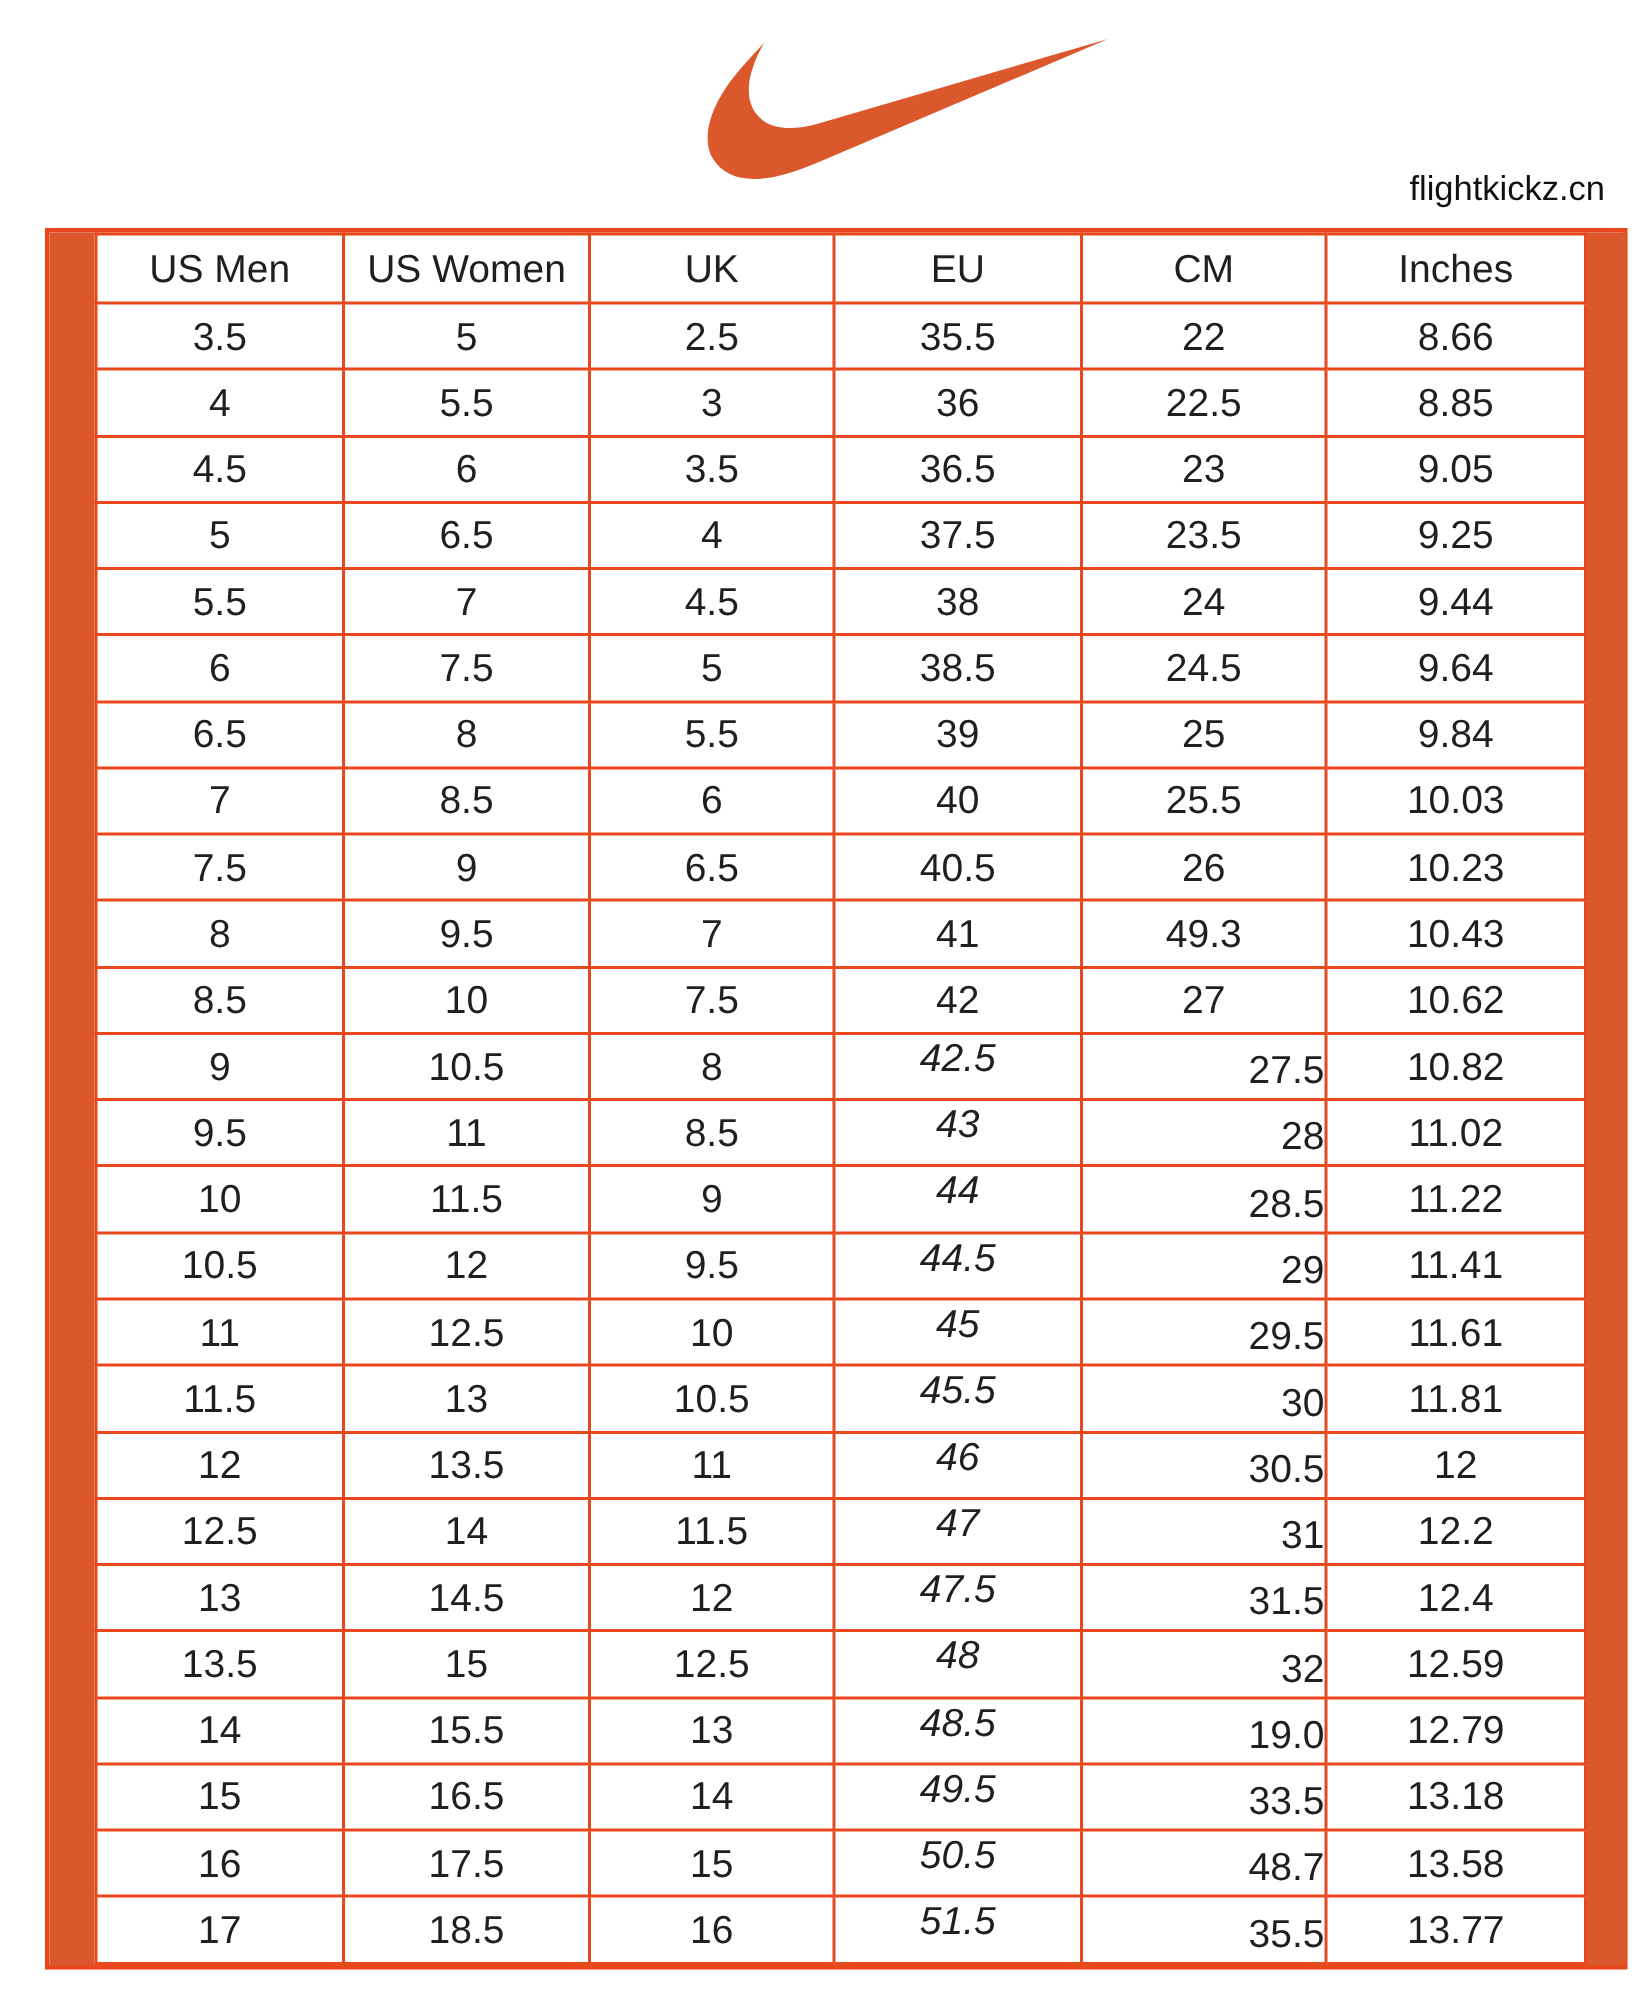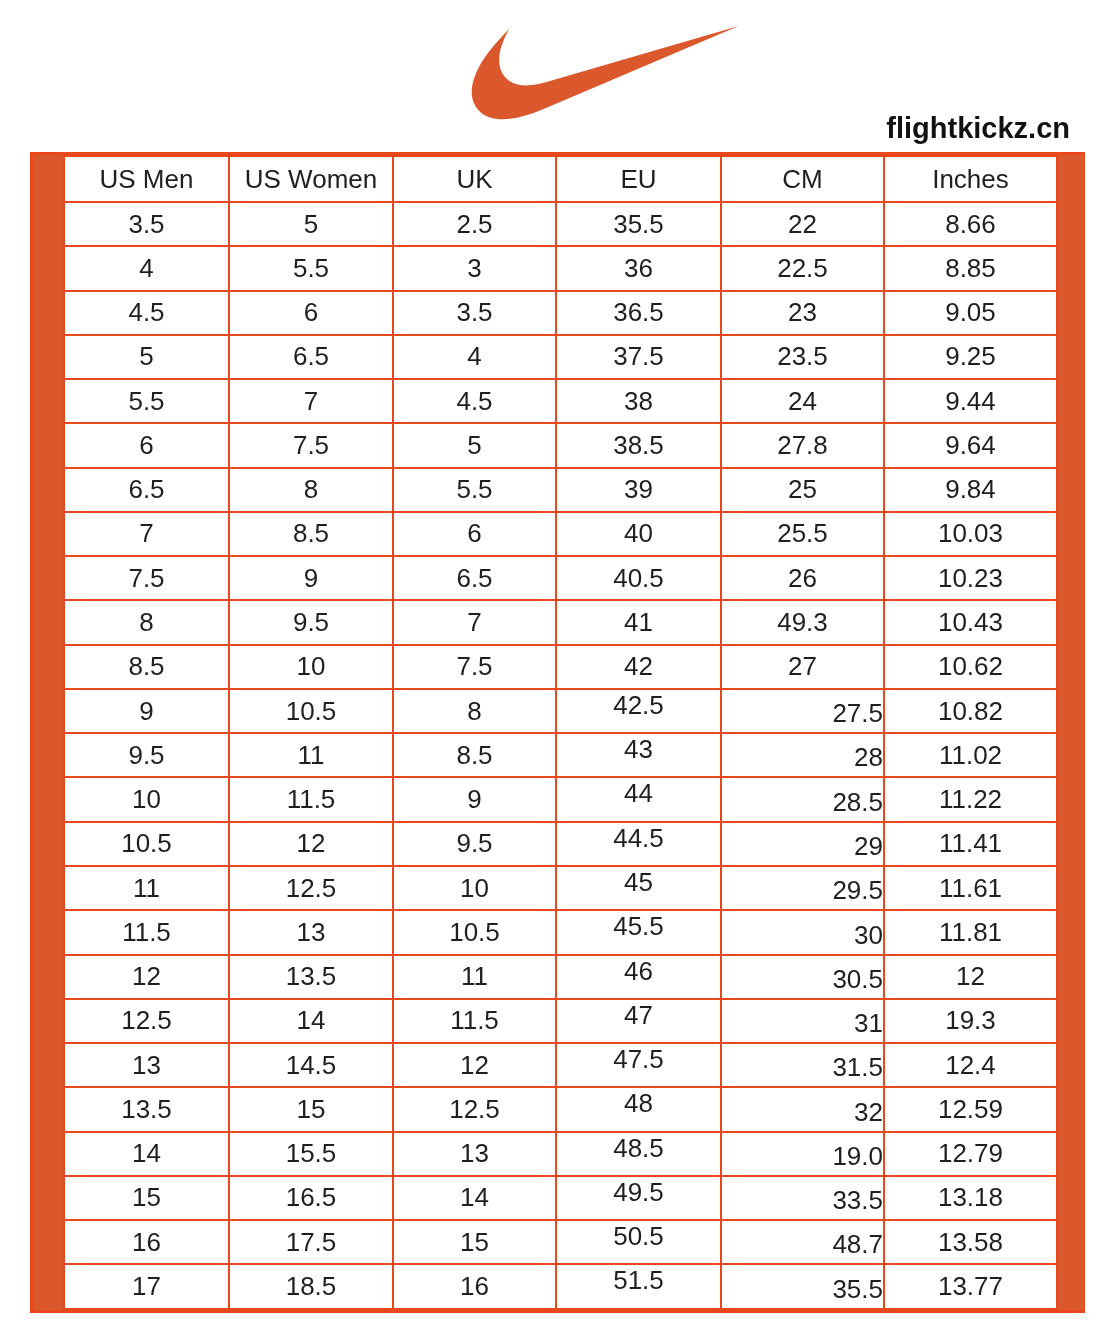--- a/index.html
+++ b/index.html
@@ -18,22 +18,22 @@
   }
   .logo-wrap {
     position: absolute;
     left: 452px; top: 26px;
     width: 295px; height: 98px;
   }
   .logo-wrap svg { width: 100%; height: 100%; }
   .watermark {
     position: absolute;
     top: 112px; right: 30px;
-    font-size: 29px;
-    font-weight: 700;
+    font-size: 23px;
+    font-weight: 400;
     color: #111111;
     letter-spacing: 0px;
   }
   .table-frame {
     position: absolute;
     left: 30px; top: 152px;
     width: 1055px; height: 1161px;
     border: 3px solid var(--grid);
     display: flex;
     background: var(--bg);
@@ -61,20 +61,21 @@
     font-size: 26px;
     font-weight: 400;
     overflow: hidden;
   }
   table.size-table thead tr { height: 46px; }
   table.size-table tbody tr { height: 36px; }
   table.size-table td.align-top {
     vertical-align: top;
     line-height: 1.0;
     padding-top: 2px;
+    font-style: italic;
   }
   table.size-table td.align-low {
     vertical-align: bottom;
     line-height: 1.0;
     padding-bottom: 6px;
     text-align: right;
   }
 </style>
 </head>
 <body>
@@ -147,21 +148,21 @@
           <td>4.5</td>
           <td>38</td>
           <td>24</td>
           <td>9.44</td>
         </tr>
         <tr>
           <td>6</td>
           <td>7.5</td>
           <td>5</td>
           <td>38.5</td>
-          <td>27.8</td>
+          <td>24.5</td>
           <td>9.64</td>
         </tr>
         <tr>
           <td>6.5</td>
           <td>8</td>
           <td>5.5</td>
           <td>39</td>
           <td>25</td>
           <td>9.84</td>
         </tr>
@@ -252,21 +253,21 @@
           <td class="align-top">46</td>
           <td class="align-low">30.5</td>
           <td>12</td>
         </tr>
         <tr>
           <td>12.5</td>
           <td>14</td>
           <td>11.5</td>
           <td class="align-top">47</td>
           <td class="align-low">31</td>
-          <td>19.3</td>
+          <td>12.2</td>
         </tr>
         <tr>
           <td>13</td>
           <td>14.5</td>
           <td>12</td>
           <td class="align-top">47.5</td>
           <td class="align-low">31.5</td>
           <td>12.4</td>
         </tr>
         <tr>

